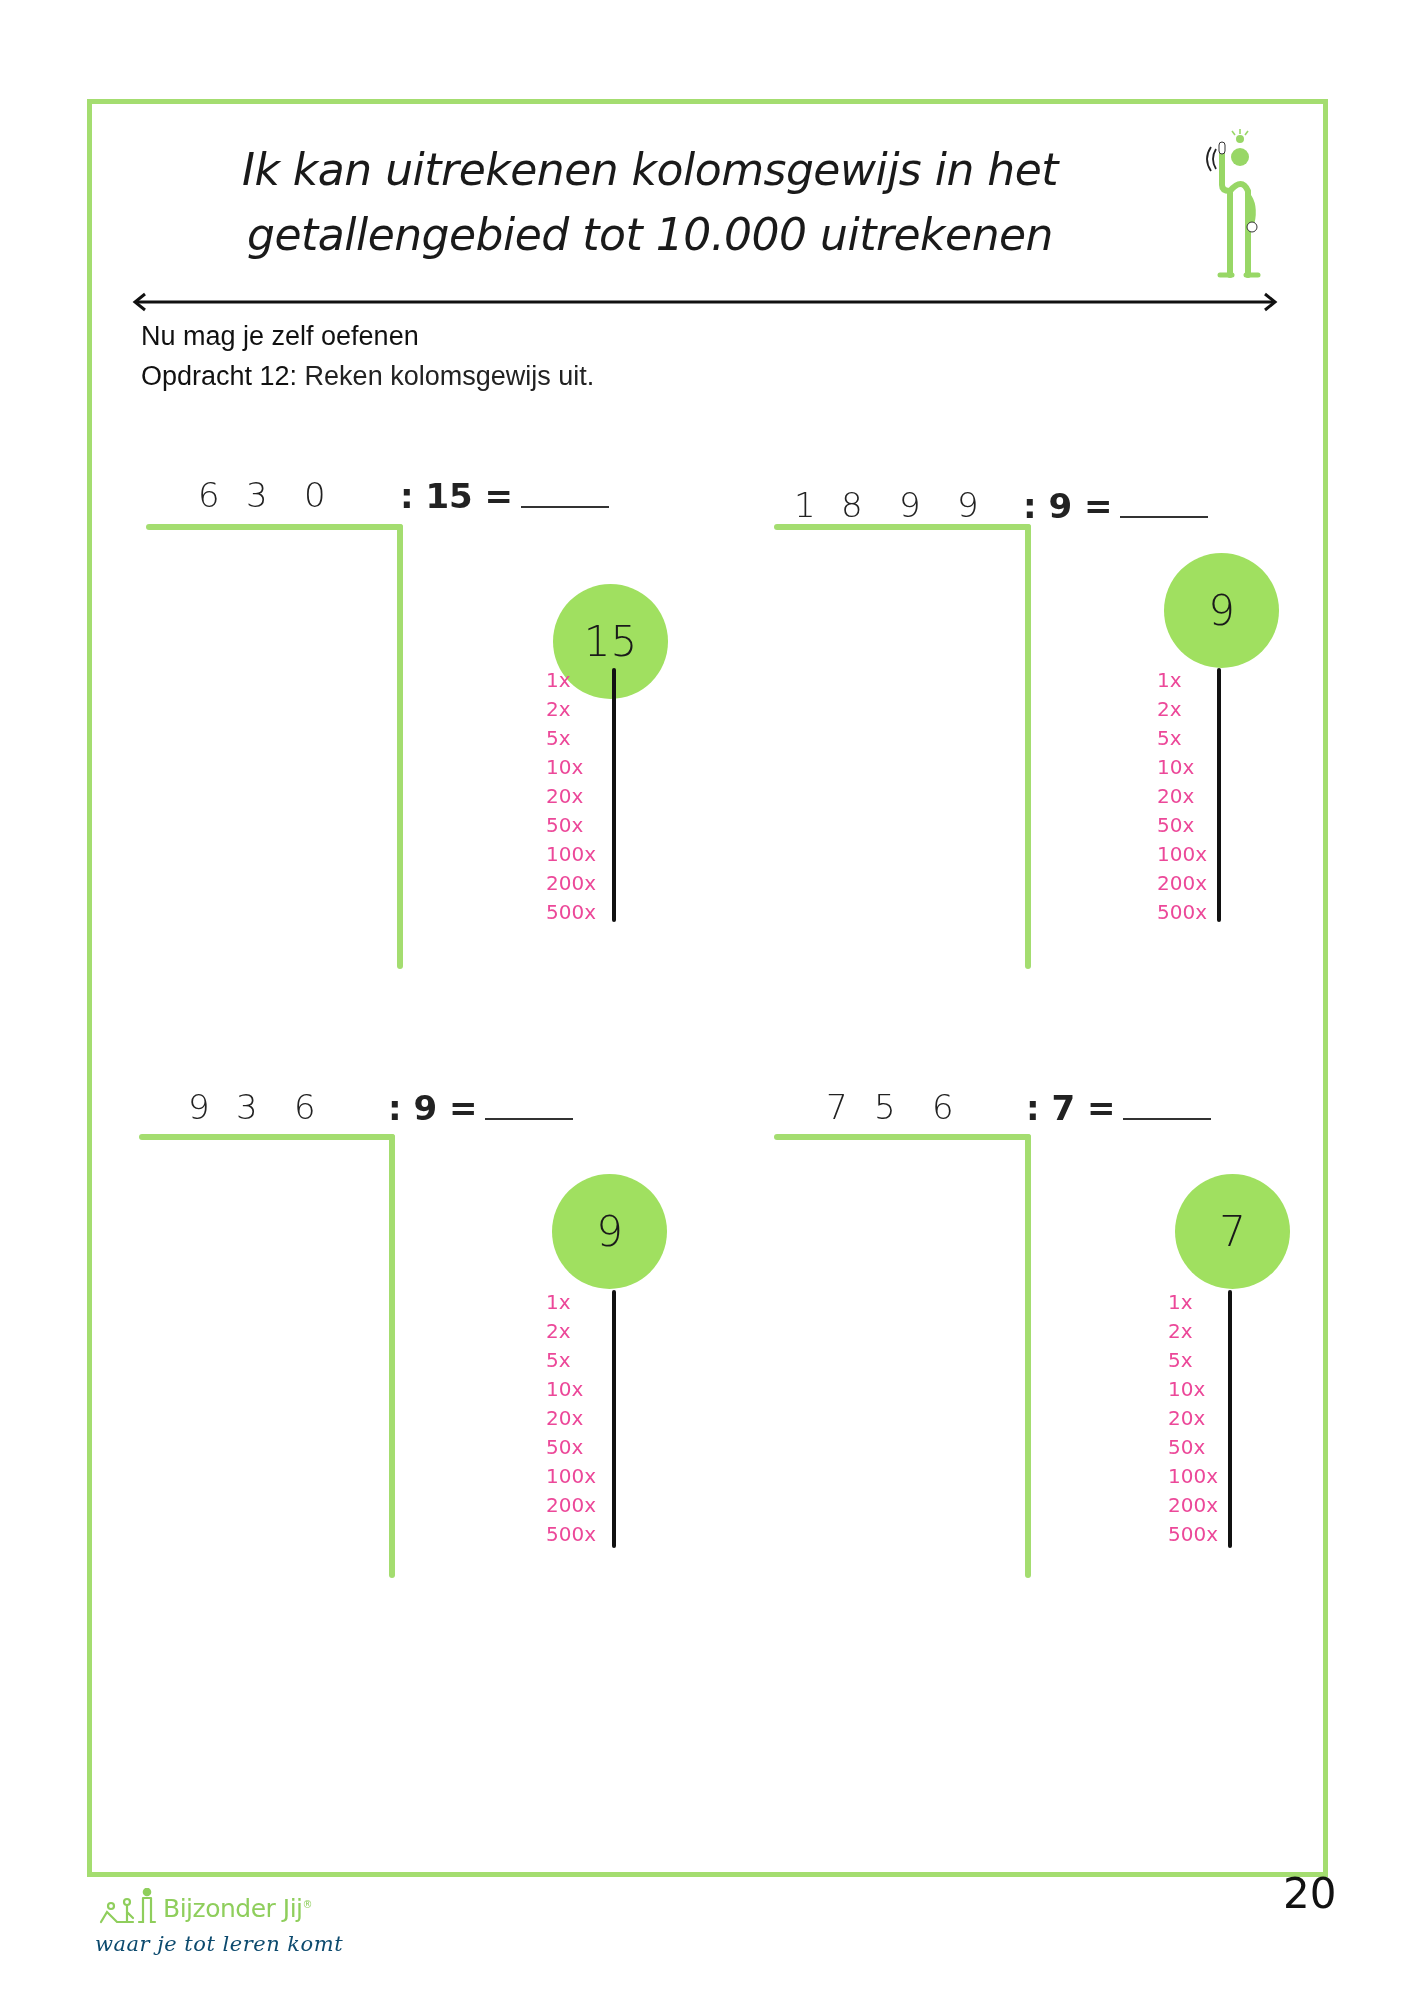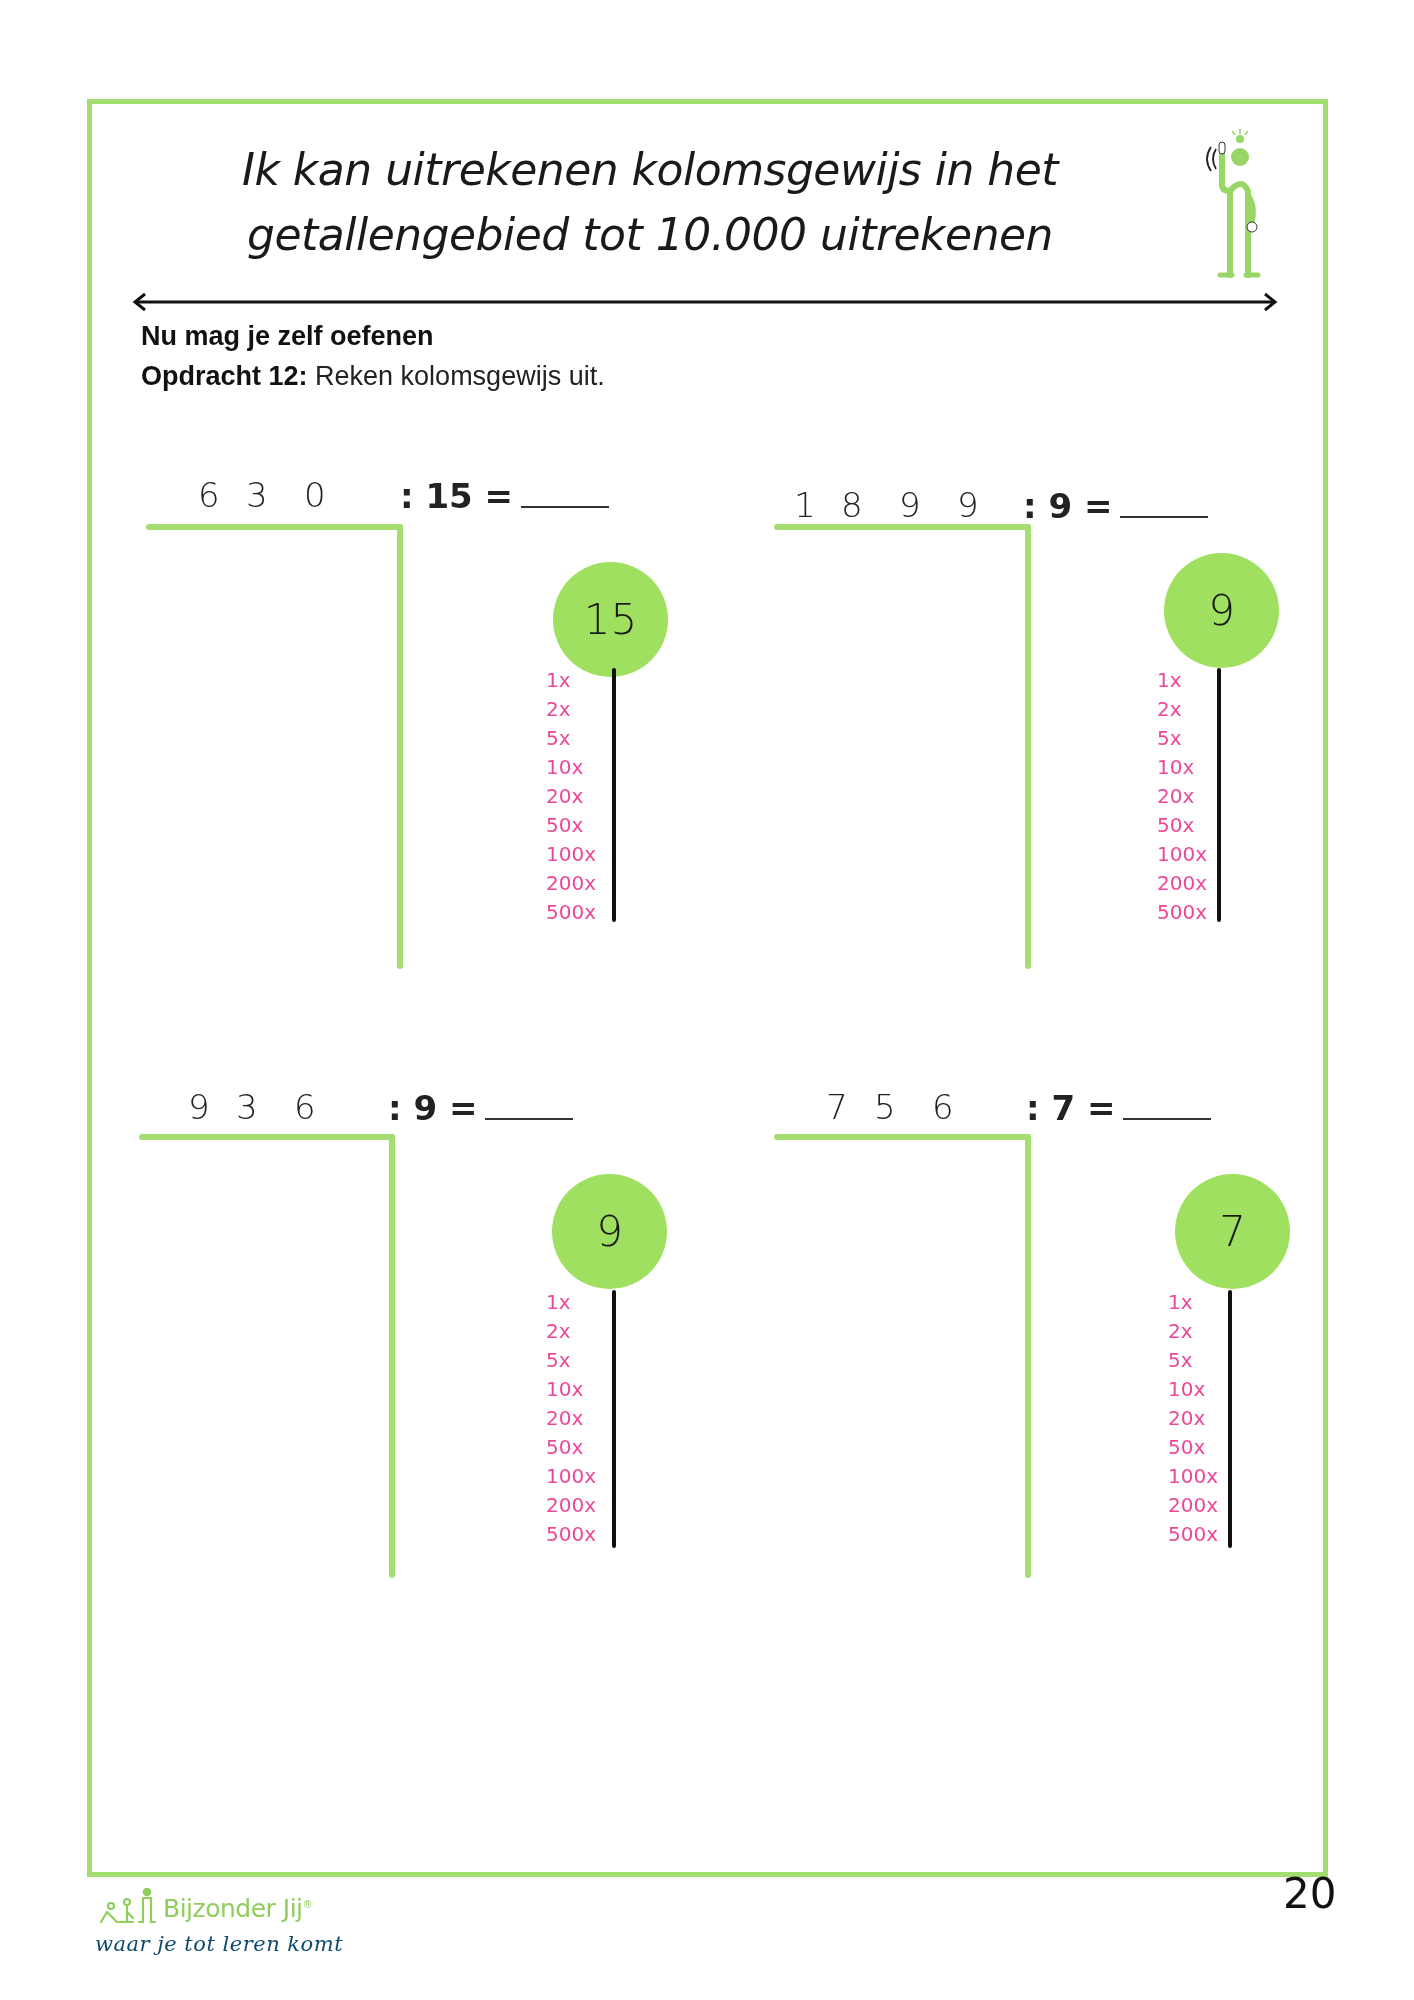--- a/index.html
+++ b/index.html
@@ -5,21 +5,21 @@
   html, body { margin:0; padding:0; background:#ffffff; }
   body { width:1414px; height:2000px; position:relative; overflow:hidden;
          font-family:"Liberation Sans", "DejaVu Sans", sans-serif; color:#111; }
   .frame { position:absolute; left:87px; top:99px; width:1231px; height:1768px;
            border:5px solid #a4dd70; box-sizing:content-box; }
   .title { position:absolute; left:200px; width:900px; text-align:center;
            font-family:"DejaVu Sans", sans-serif; font-style:italic; font-weight:200;
            font-size:44px; letter-spacing:-0.5px; color:#1a1a1a; line-height:1; }
   .arrow { position:absolute; left:131px; top:292px; width:1148px; height:20px; }
   .heading { position:absolute; left:141px; font-size:27px; color:#111; line-height:1; }
-  .heading b { font-weight:700; }
+  .heading b { font-weight:400; }
   .light { font-weight:400; color:#222; }
   .digit { position:absolute; font-family:"DejaVu Sans", sans-serif; font-weight:300;
            font-size:34px; color:#222; line-height:1; }
   .eq { position:absolute; font-family:"DejaVu Sans", sans-serif; font-size:34px;
         color:#222; line-height:1; white-space:nowrap;font-weight:bold; }
   .blank { display:inline-block; width:88px; border-bottom:2px solid #333;
            margin-left:8px; height:28px; vertical-align:baseline; }
   .hline { position:absolute; height:6px; background:#a4dd70; border-radius:3px; }
   .vline { position:absolute; width:6px; background:#a4dd70; border-radius:3px; }
   .circle { position:absolute; width:115px; height:115px; border-radius:50%;
@@ -77,21 +77,21 @@
   <b>Opdracht 12:</b><span class="light"> Reken kolomsgewijs uit.</span>
 </div>
 
 <div>
   <span class="digit" style="left:198px; top:478px;">6</span>
   <span class="digit" style="left:246px; top:478px;">3</span>
   <span class="digit" style="left:304px; top:478px;">0</span>
   <span class="eq" style="left:400px; top:478px;"><span>: 15 =</span><span class="blank"></span></span>
   <div class="hline" style="left:146px; top:524px; width:257px;"></div>
   <div class="vline" style="left:397px; top:524px; height:445px;"></div>
-  <div class="circle" style="left:553px; top:562px;">
+  <div class="circle" style="left:553px; top:584px;">
       <span>15</span>
     </div>
   <div class="stick" style="left:612px; top:668px; height:254px;"></div>
   <ul class="mults" style="left:546px; top:666px;">
     <li>1x</li>
     <li>2x</li>
     <li>5x</li>
     <li>10x</li>
     <li>20x</li>
     <li>50x</li>

